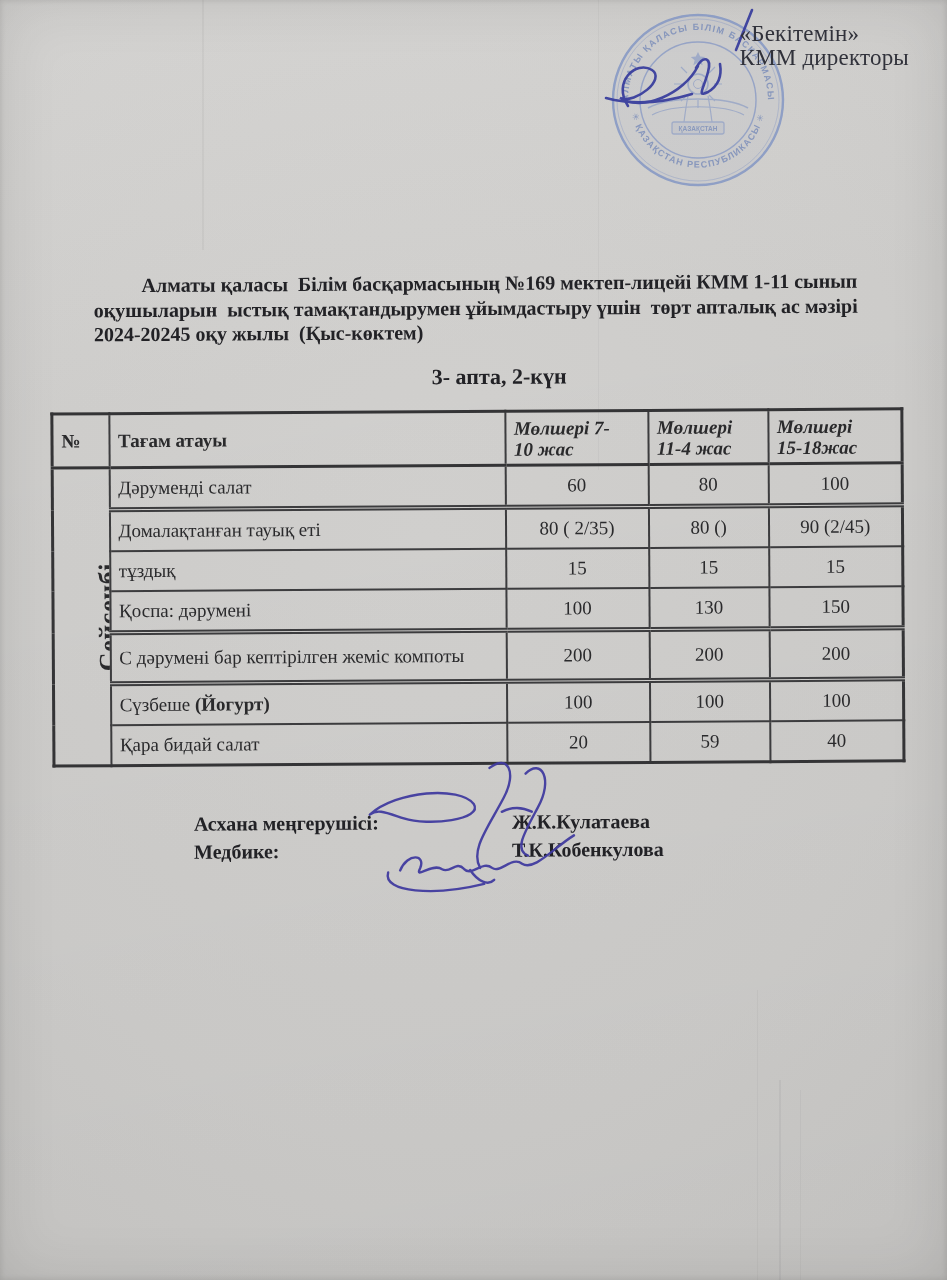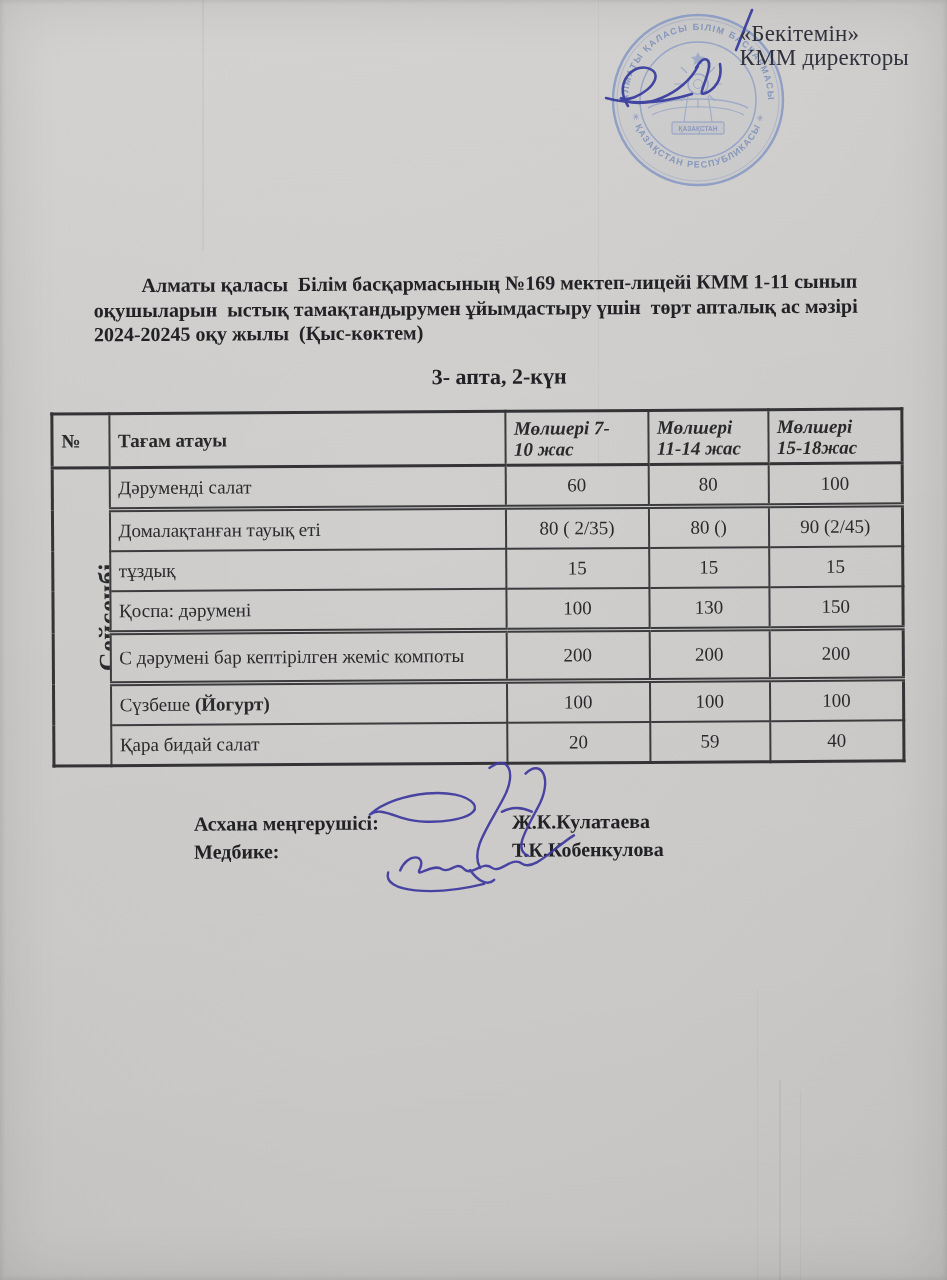--- a/index.html
+++ b/index.html
@@ -170,21 +170,21 @@
         <thead>
           <tr>
             <th>№</th>
             <th>Тағам атауы</th>
             <th>
               <span class="hl">Мөлшері 7-</span>
               <span class="hl">10 жас</span>
             </th>
             <th>
               <span class="hl">Мөлшері</span>
-              <span class="hl">11-14 жас</span>
+              <span class="hl">11-4 жас</span>
             </th>
             <th>
               <span class="hl">Мөлшері</span>
               <span class="hl">15-18жас</span>
             </th>
           </tr>
         </thead>
         <tbody>
           <tr class="h31">
             <td class="day-cell" rowspan="7">

